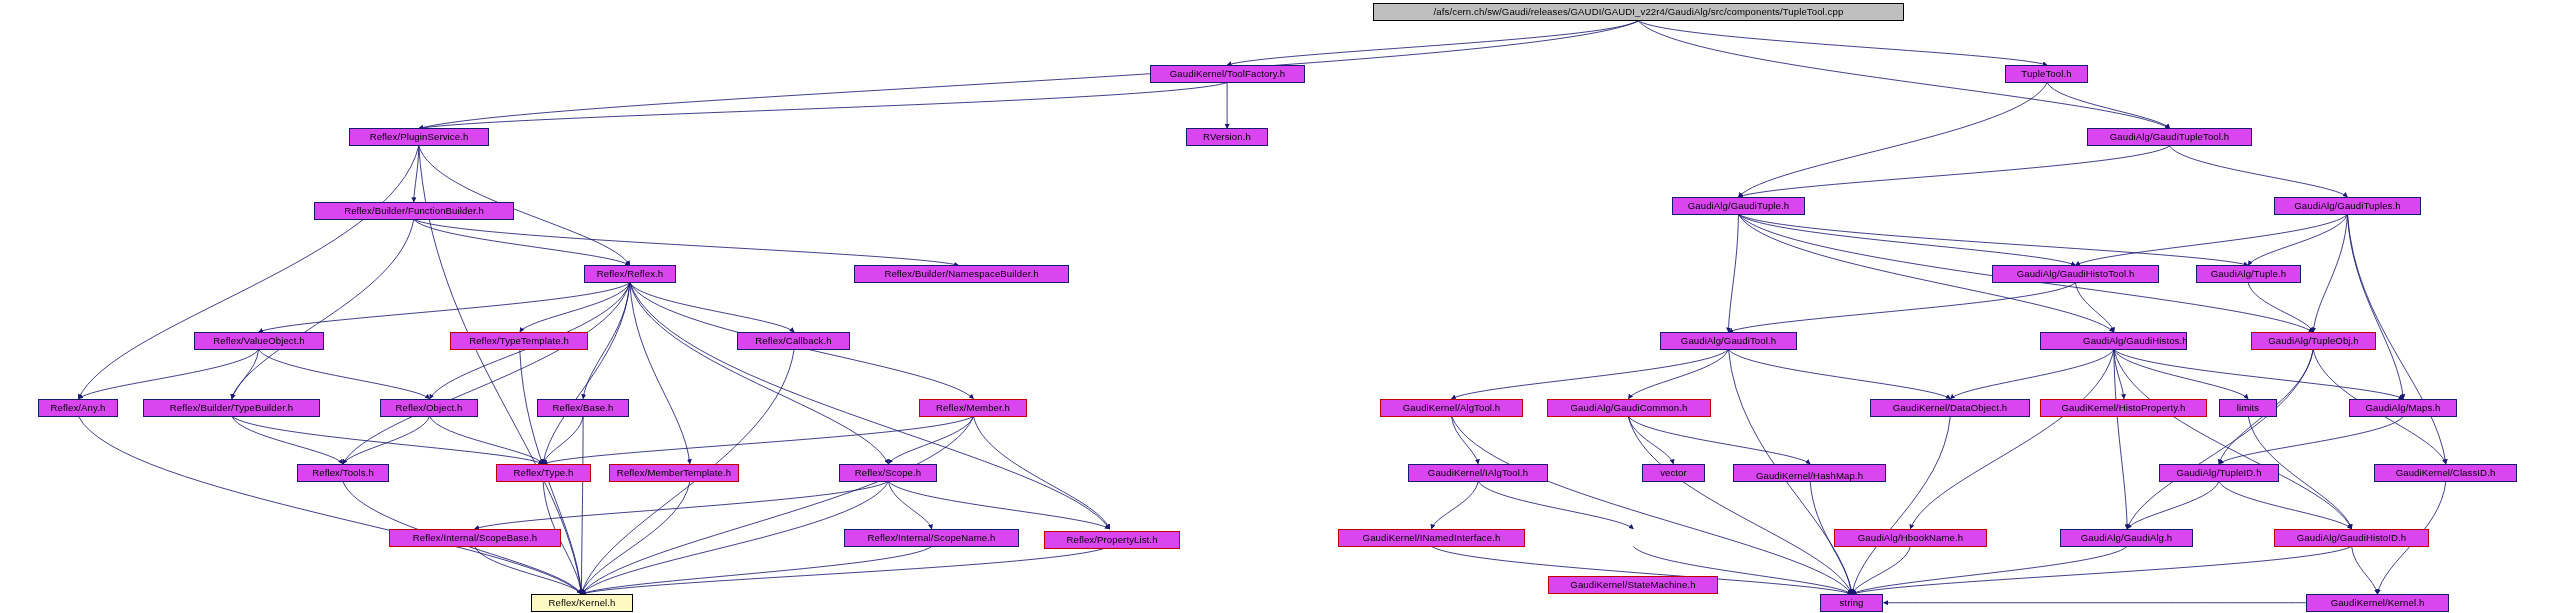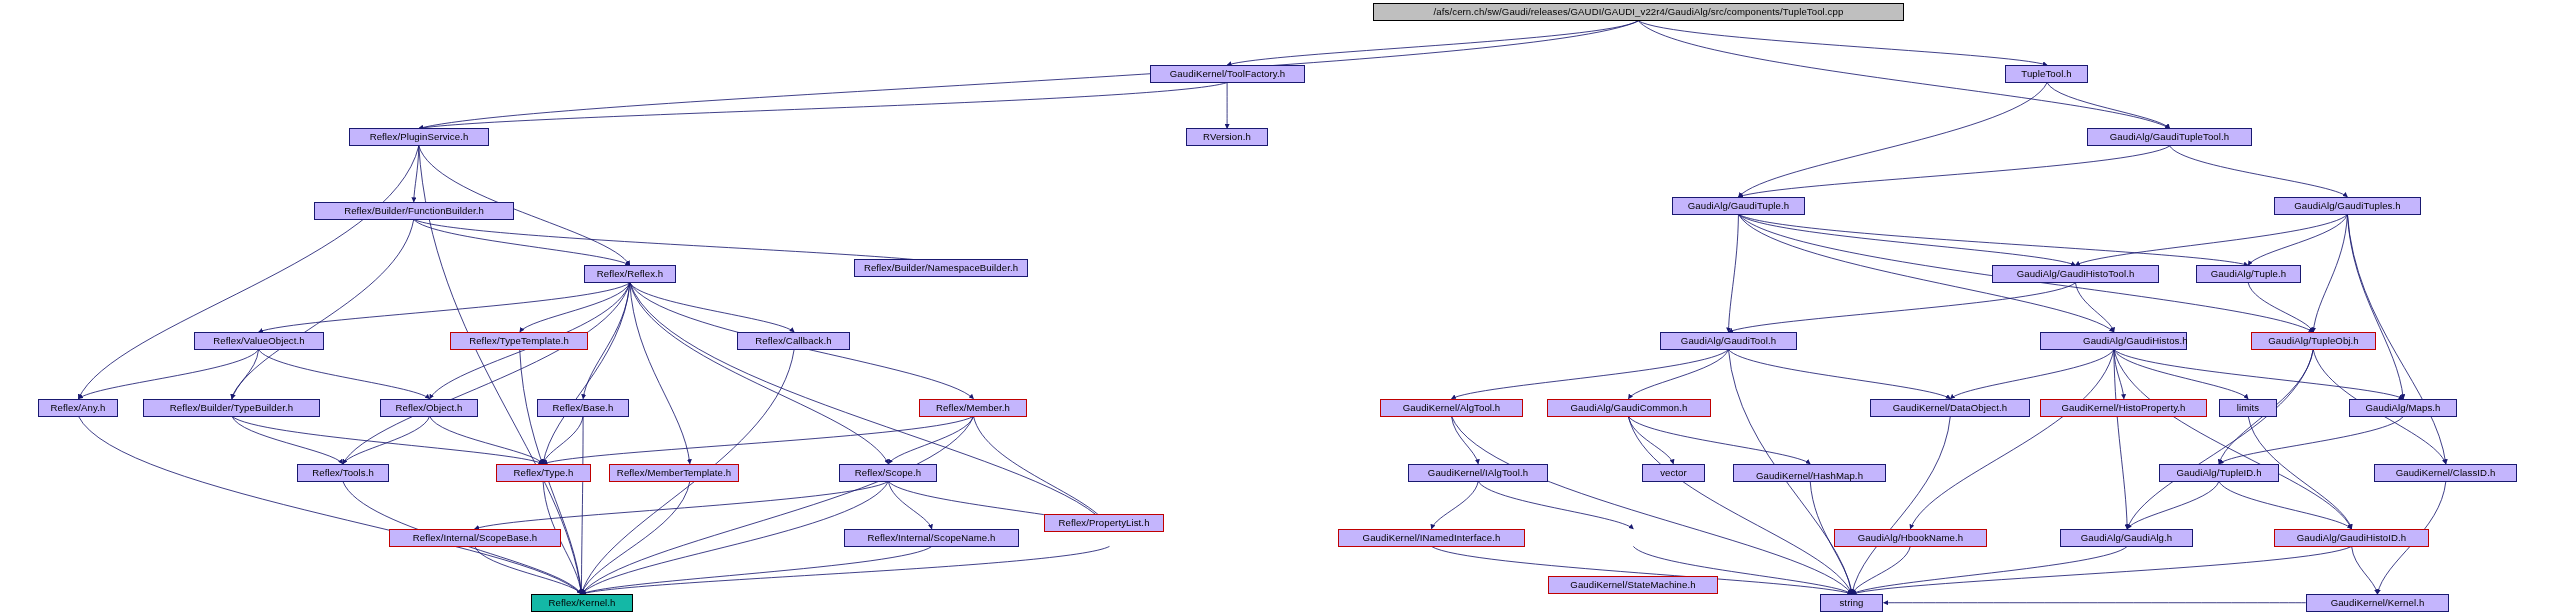--- a/index.html
+++ b/index.html
@@ -23,38 +23,38 @@
     height: 614px;
     pointer-events: none;
   }
   .node {
     position: absolute;
     box-sizing: border-box;
     display: flex;
     align-items: center;
     justify-content: center;
     white-space: nowrap;
-    background: #c4b5fd;
+    background: #d946ef;
     border: 0.8px solid #191970;
     color: #000000;
     font-size: 9.6px;
     line-height: 1;
     letter-spacing: 0.1px;
     height: 17.5px;
     padding: 0 4.2px;
   }
   .node.red {
     border-color: #c00000;
   }
   .node.gray {
     background: #bfbfbf;
     border-color: #000000;
   }
   .node.grayfill {
-    background: #14b8a6;
+    background: #fef9c3;
     border-color: #000000;
   }
 </style>
 </head>
 <body>
 
 <div id="graph-root">
   <svg id="edge-layer" viewBox="0 0 3088 736">
     <defs>
       <marker id="arrow" viewBox="0 0 10 10" refX="9" refY="5" markerWidth="6" markerHeight="6" orient="auto-start-reverse">
@@ -190,21 +190,21 @@
       </div>
       <div class="node" style="left: 1672px; top: 197px; width: 133px;">
         <span>GaudiAlg/GaudiTuple.h</span>
       </div>
       <div class="node" style="left: 2274px; top: 197px; width: 147px;">
         <span>GaudiAlg/GaudiTuples.h</span>
       </div>
       <div class="node" style="left: 584px; top: 265px; width: 92px;">
         <span>Reflex/Reflex.h</span>
       </div>
-      <div class="node" style="left: 854px; top: 259px; width: 174px;">
+      <div class="node" style="left: 854px; top: 265px; width: 215px;">
         <span>Reflex/Builder/NamespaceBuilder.h</span>
       </div>
       <div class="node" style="left: 1992px; top: 265px; width: 167px;">
         <span>GaudiAlg/GaudiHistoTool.h</span>
       </div>
       <div class="node" style="left: 2196px; top: 265px; width: 105px;">
         <span>GaudiAlg/Tuple.h</span>
       </div>
       <div class="node" style="left: 194px; top: 332px; width: 130px; text-align: center;">
         <span>Reflex/ValueObject.h</span>
@@ -283,21 +283,21 @@
       </div>
       <div class="node" style="left: 2374px; top: 464px; width: 143px;">
         <span>GaudiKernel/ClassID.h</span>
       </div>
       <div class="node red" style="left: 389px; top: 529px; width: 172px;">
         <span>Reflex/Internal/ScopeBase.h</span>
       </div>
       <div class="node" style="left: 844px; top: 529px; width: 175px;">
         <span>Reflex/Internal/ScopeName.h</span>
       </div>
-      <div class="node red" style="left: 1044px; top: 514px; width: 120px;">
+      <div class="node red" style="left: 1044px; top: 531px; width: 136px;">
         <span>Reflex/PropertyList.h</span>
       </div>
       <div class="node red" style="left: 1338px; top: 529px; width: 187px;">
         <span>GaudiKernel/INamedInterface.h</span>
       </div>
       <div class="node red" style="left: 1548px; top: 529px; width: 170px; margin-top: 47px;">
         <span>GaudiKernel/StateMachine.h</span>
       </div>
       <div class="node red" style="left: 1834px; top: 529px; width: 153px;">
         <span>GaudiAlg/HbookName.h</span>

